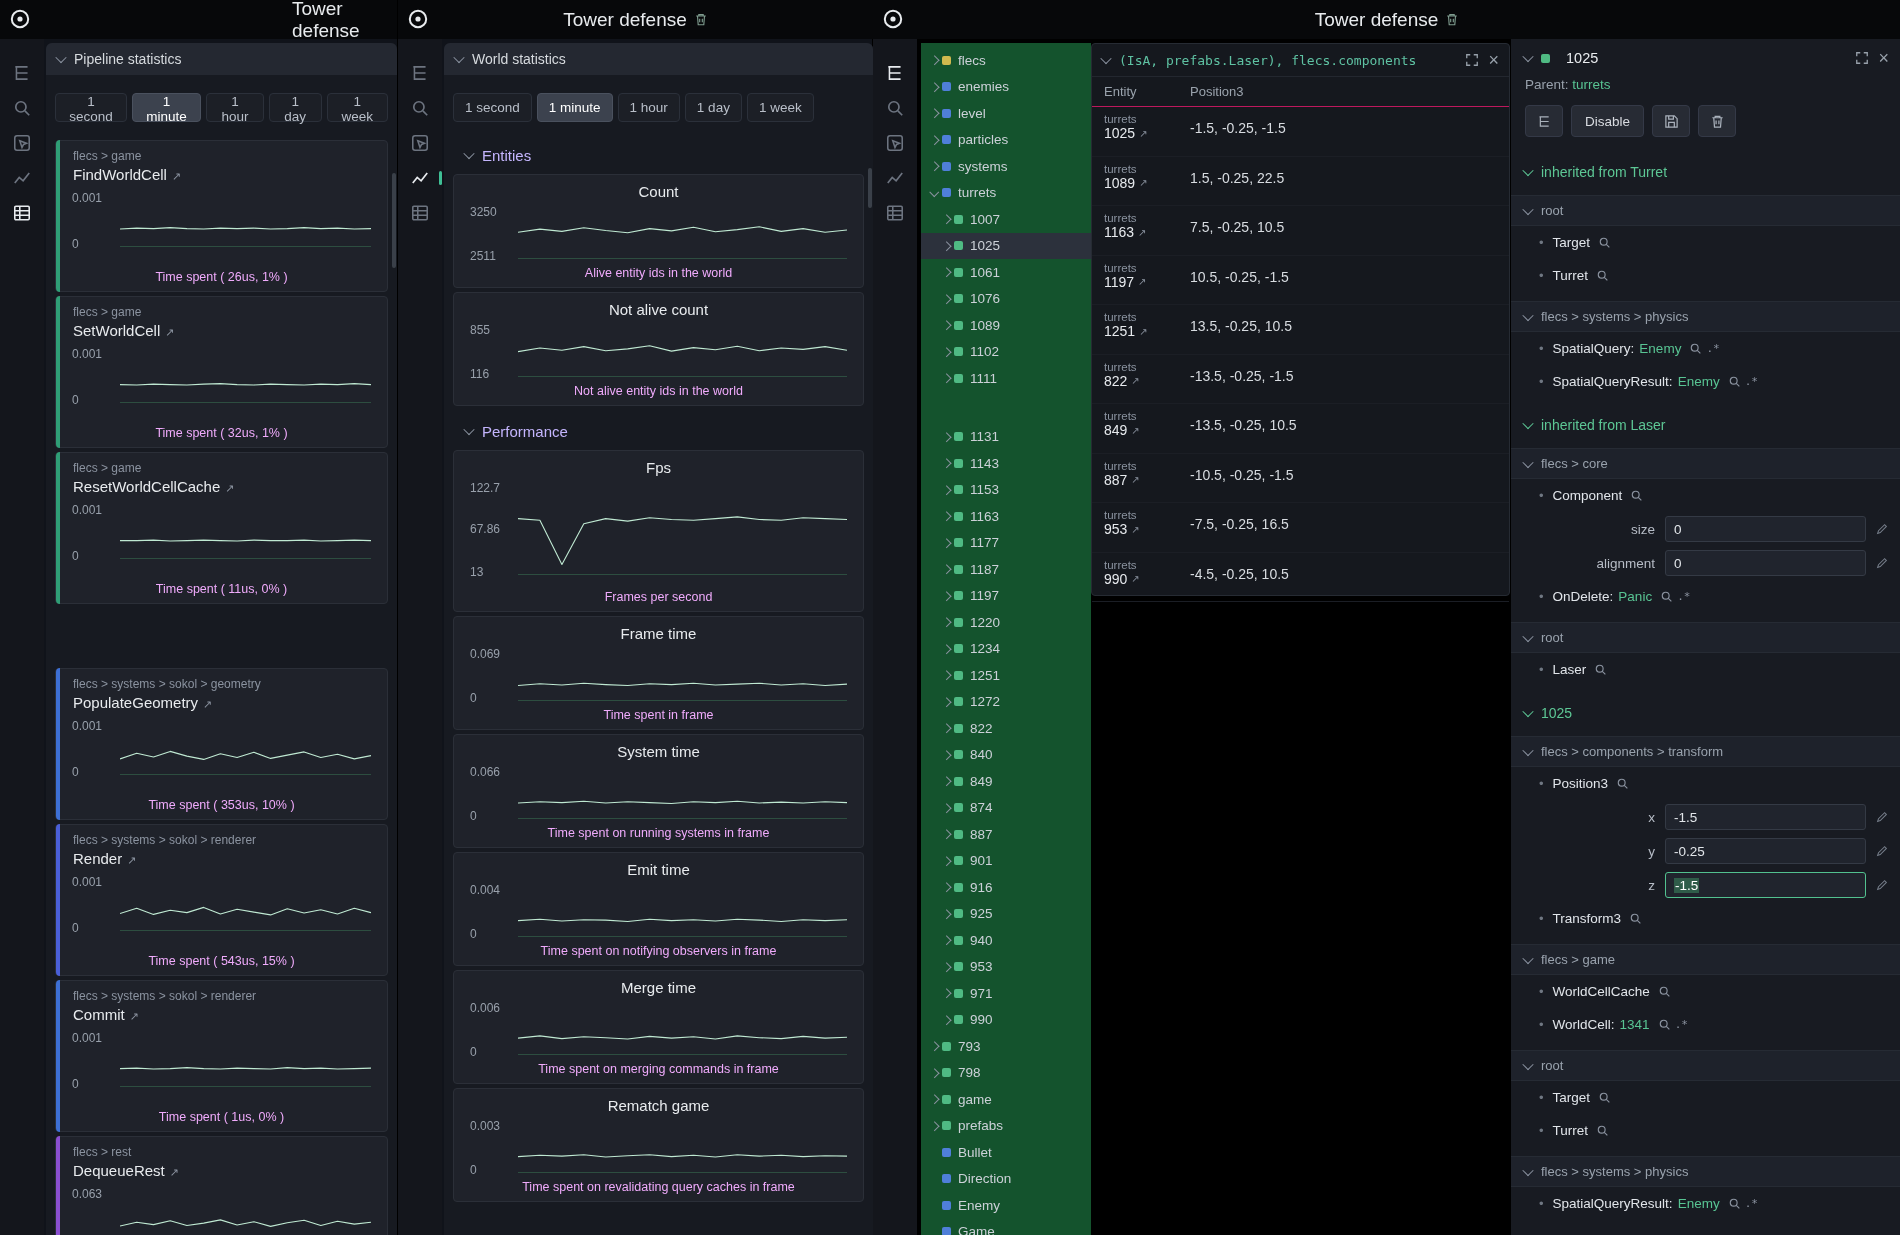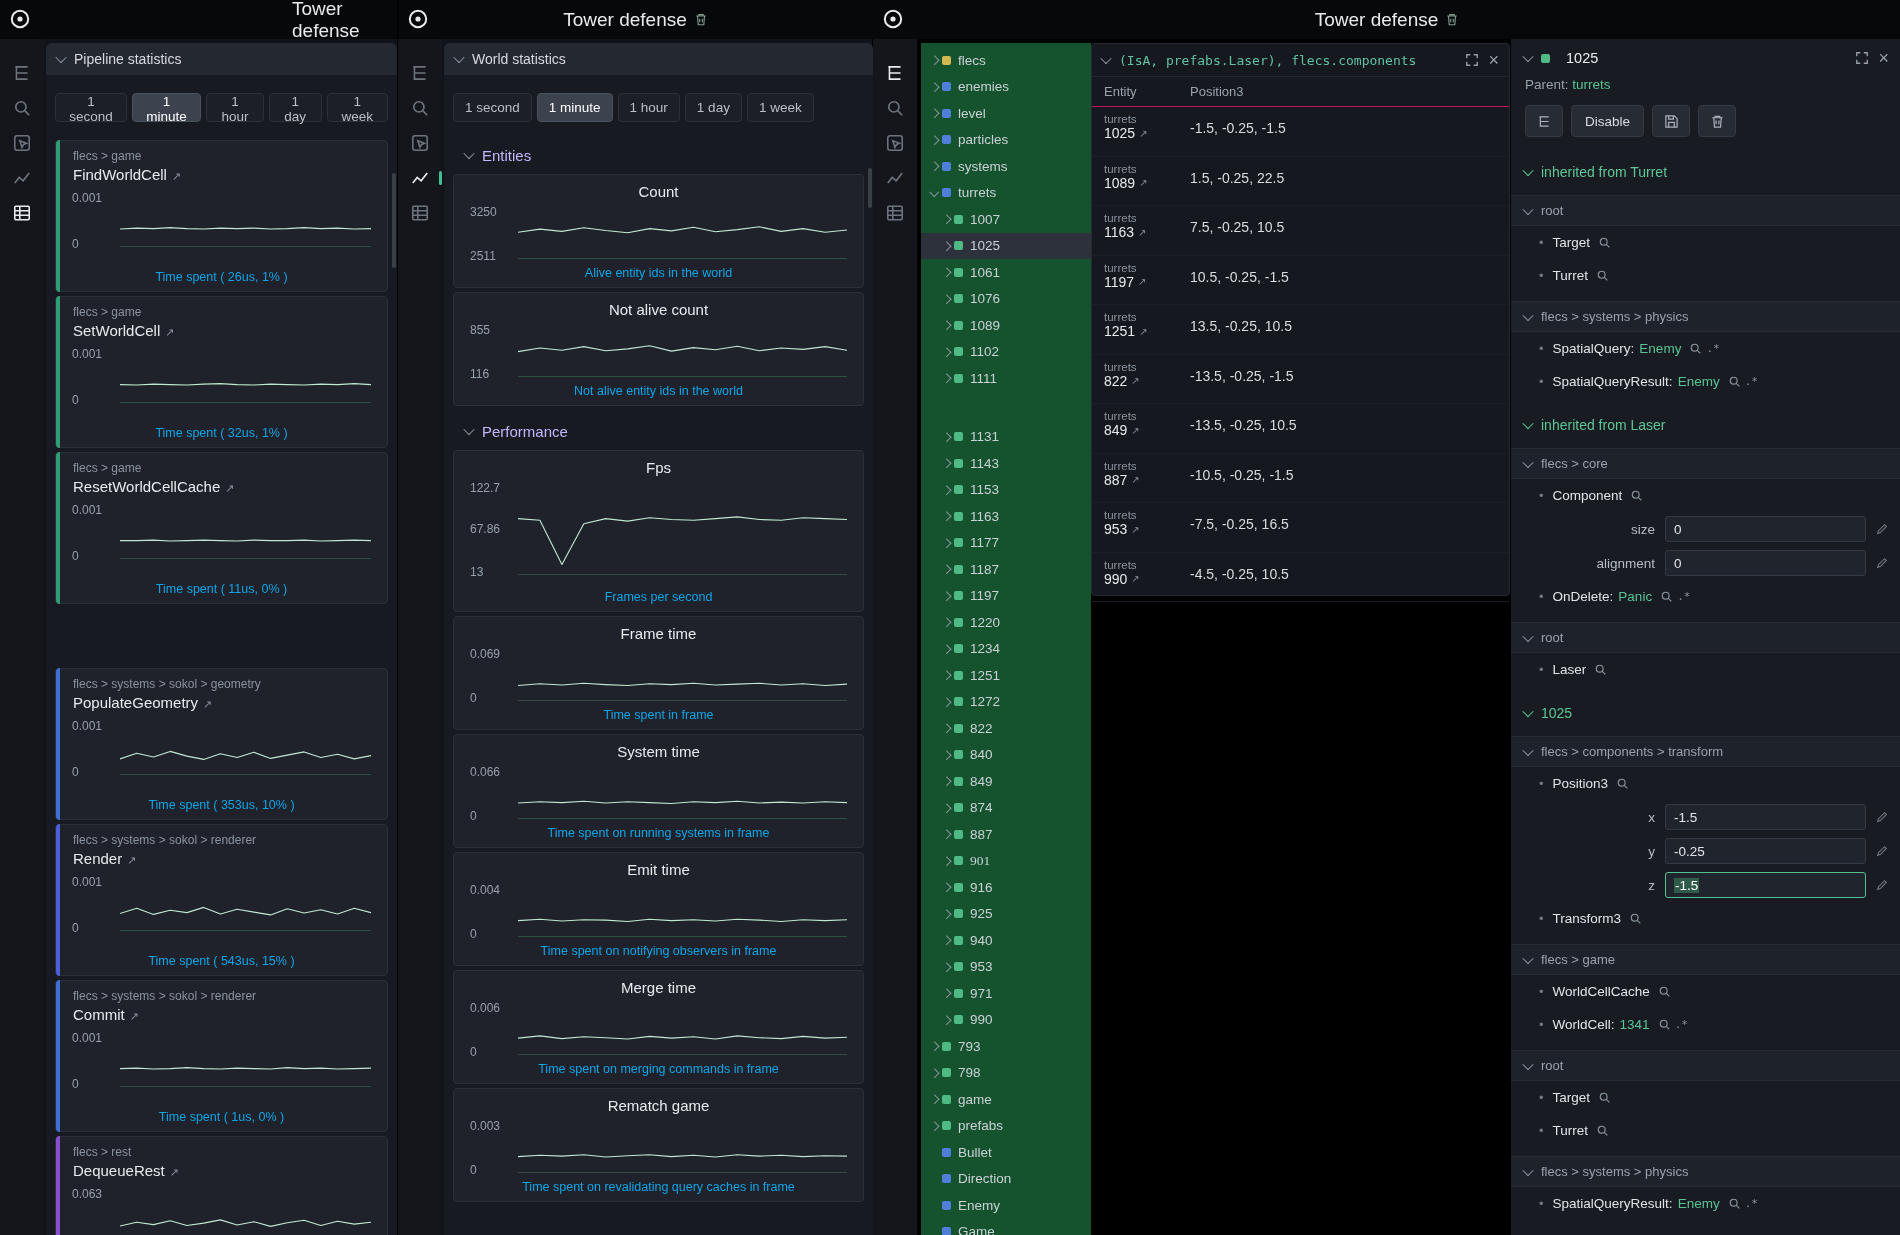--- a/index.html
+++ b/index.html
@@ -36,21 +36,21 @@
   .abar{position:absolute;left:0;top:-1px;bottom:-1px;width:4px;border-radius:4px 0 0 4px;}
   .crumb{position:absolute;left:17px;top:8px;font-size:12px;color:#8b93a0;}
   .ctitle{position:absolute;left:17px;top:25px;font-size:15px;color:#e8ebee;}
   .carrow{font-size:11px;color:#8b93a0;margin-left:5px;}
   .pcard .plot{position:absolute;top:53px;left:16px;right:12px;}
   .plot{position:relative;}
   .ylab{position:absolute;left:0;font-size:12px;color:#98a0ab;}
   .ylab.top{top:-3px;}.ylab.mid{top:40%;}.ylab.bot{bottom:-1px;}
   .plotarea{position:absolute;left:48px;right:4px;top:3px;bottom:3px;border-bottom:1px solid #2d4e40;}
   .spark{width:100%;height:100%;display:block;}
-  .ccap{position:absolute;bottom:7px;left:0;right:0;text-align:center;font-size:12.5px;color:#0ea5e9;}
+  .ccap{position:absolute;bottom:7px;left:0;right:0;text-align:center;font-size:12.5px;color:#f0abfc;}
   .sb-thumb{position:absolute;right:1px;width:4px;background:#3a4049;border-radius:2px;z-index:9;}
   
   .wsec{display:flex;align-items:center;gap:9px;height:30px;margin:10px 2px 4px;padding:0 10px;font-size:15px;color:#c4b5fd;}
   .wsec.first{margin-top:2px;}
   .wcard{position:relative;height:112px;margin-bottom:4px;background:#1f222a;border:1px solid #2b2f38;border-radius:4px;}
   .wcard.tall{height:160px;}
   .wtitle{padding-top:8px;text-align:center;font-size:15px;color:#e8ebee;}
   .wcard .plot{position:absolute;top:33px;left:16px;right:12px;}
   
   .tree{position:absolute;left:48px;top:43px;bottom:0;width:170px;background:#14532d;overflow:hidden;z-index:4;padding-top:4px;}
@@ -693,21 +693,21 @@
         <span class="sq g"></span>
         <span class="tlab">874</span>
       </div>
       <div class="trow" style="padding-left: 18px;">
         <span class="tch">
           <span class="chev right"></span>
         </span>
         <span class="sq g"></span>
         <span class="tlab">887</span>
       </div>
-      <div class="trow" style="padding-left: 18px; font-family: Liberation Serif, serif;">
+      <div class="trow" style="padding-left: 18px;">
         <span class="tch">
           <span class="chev right"></span>
         </span>
         <span class="sq g"></span>
         <span class="tlab">901</span>
       </div>
       <div class="trow" style="padding-left: 18px;">
         <span class="tch">
           <span class="chev right"></span>
         </span>

